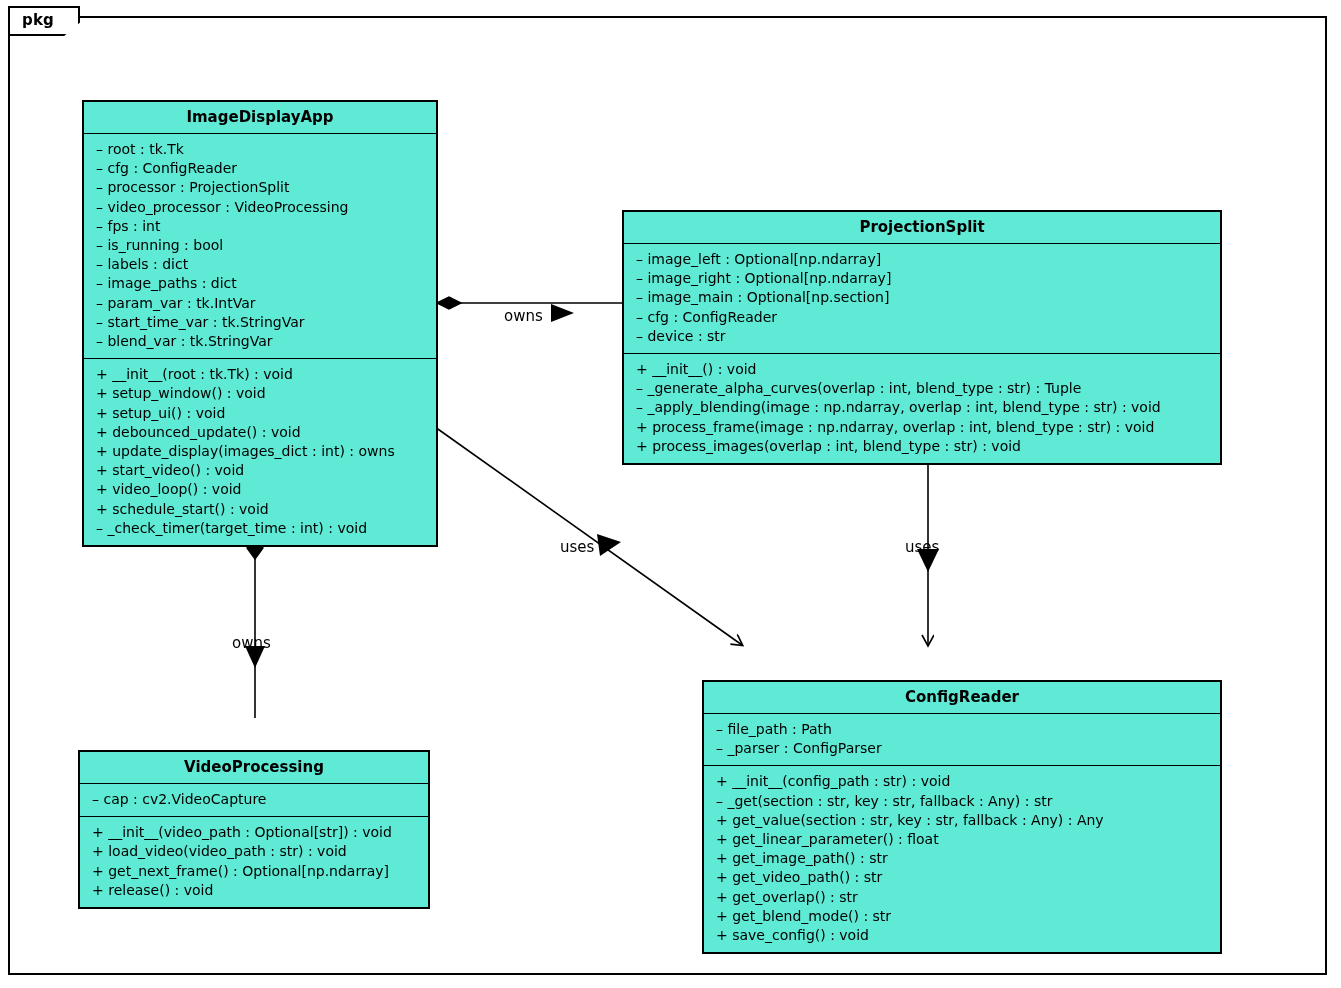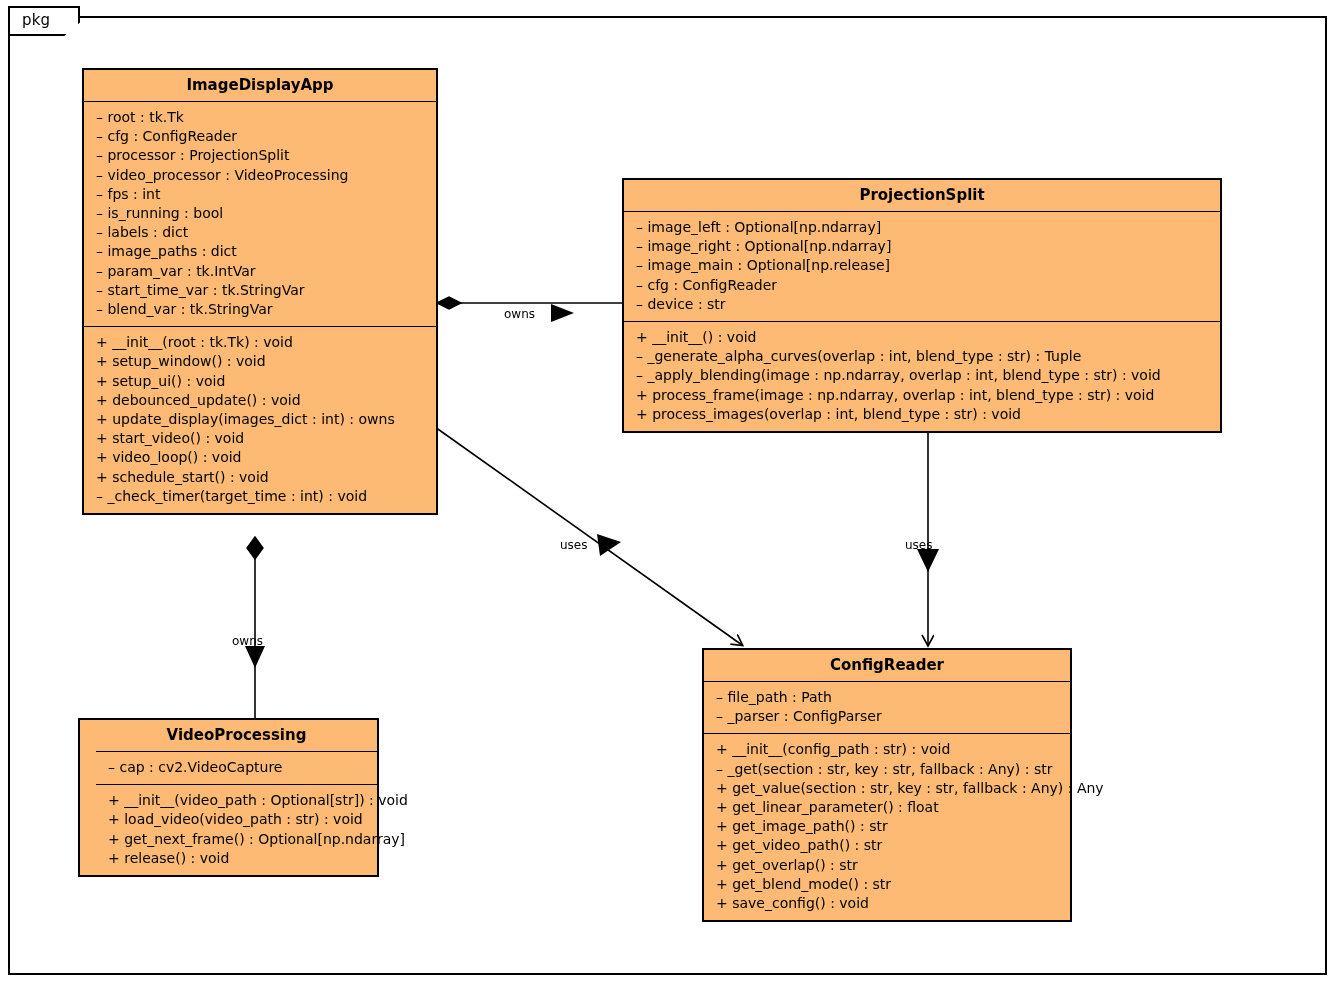--- a/index.html
+++ b/index.html
@@ -38,31 +38,32 @@
     background: #ffffff;
     border: 2px solid #000000;
     box-sizing: border-box;
     clip-path: polygon(0 0, 100% 0, 100% 55%, 78% 100%, 0 100%);
   }
   .pkg-tab-label {
     position: absolute;
     left: 22px;
     top: 11px;
     font-size: 15px;
-    font-weight: normal;
+    font-weight: bold;
     color: #000000;
     letter-spacing: 0.2px;
   }
 
   
   .uml-class {
     position: absolute;
-    background: #fdba74;
+    background: #5eead4;
     border: 2px solid #000000;
     box-sizing: border-box;
+    margin-top: 32px;
   }
   .uml-title {
     text-align: center;
     font-weight: bold;
     font-size: 15px;
     color: #000000;
     padding: 6px 4px 7px 4px;
     border-bottom: 1px solid #000000;
     box-sizing: border-box;
     white-space: nowrap;
@@ -87,21 +88,21 @@
   .edge-layer {
     position: absolute;
     left: 0;
     top: 0;
     width: 1341px;
     height: 988px;
     pointer-events: none;
   }
   .edge-label {
     position: absolute;
-    font-size: 12px;
+    font-size: 15px;
     color: #000000;
     white-space: nowrap;
   }
 </style>
 </head>
 <body>
 
 <div id="canvas">
 
   <div class="pkg-frame"></div>
@@ -161,47 +162,47 @@
       <div class="uml-row">+ schedule_start() : void</div>
       <div class="uml-row">– _check_timer(target_time : int) : void</div>
     </div>
   </div>
 
   <div class="uml-class" style="left:622px; top:178px; width:600px;">
     <div class="uml-title">ProjectionSplit</div>
     <div class="uml-compartment">
       <div class="uml-row">– image_left : Optional[np.ndarray]</div>
       <div class="uml-row">– image_right : Optional[np.ndarray]</div>
-      <div class="uml-row">– image_main : Optional[np.release]</div>
+      <div class="uml-row">– image_main : Optional[np.section]</div>
       <div class="uml-row">– cfg : ConfigReader</div>
       <div class="uml-row">– device : str</div>
     </div>
     <div class="uml-compartment">
       <div class="uml-row">+ __init__() : void</div>
       <div class="uml-row">– _generate_alpha_curves(overlap : int, blend_type : str) : Tuple</div>
       <div class="uml-row">– _apply_blending(image : np.ndarray, overlap : int, blend_type : str) : void</div>
       <div class="uml-row">+ process_frame(image : np.ndarray, overlap : int, blend_type : str) : void</div>
       <div class="uml-row">+ process_images(overlap : int, blend_type : str) : void</div>
     </div>
   </div>
 
-  <div class="uml-class" style="left:78px; top:718px; width:301px;padding-left:16px;">
+  <div class="uml-class" style="left:78px; top:718px; width:352px;">
     <div class="uml-title">VideoProcessing</div>
     <div class="uml-compartment">
       <div class="uml-row">– cap : cv2.VideoCapture</div>
     </div>
     <div class="uml-compartment">
       <div class="uml-row">+ __init__(video_path : Optional[str]) : void</div>
       <div class="uml-row">+ load_video(video_path : str) : void</div>
       <div class="uml-row">+ get_next_frame() : Optional[np.ndarray]</div>
       <div class="uml-row">+ release() : void</div>
     </div>
   </div>
 
-  <div class="uml-class" style="left:702px; top:648px; width:370px;">
+  <div class="uml-class" style="left:702px; top:648px; width:520px;">
     <div class="uml-title">ConfigReader</div>
     <div class="uml-compartment">
       <div class="uml-row">– file_path : Path</div>
       <div class="uml-row">– _parser : ConfigParser</div>
     </div>
     <div class="uml-compartment">
       <div class="uml-row">+ __init__(config_path : str) : void</div>
       <div class="uml-row">– _get(section : str, key : str, fallback : Any) : str</div>
       <div class="uml-row">+ get_value(section : str, key : str, fallback : Any) : Any</div>
       <div class="uml-row">+ get_linear_parameter() : float</div>

